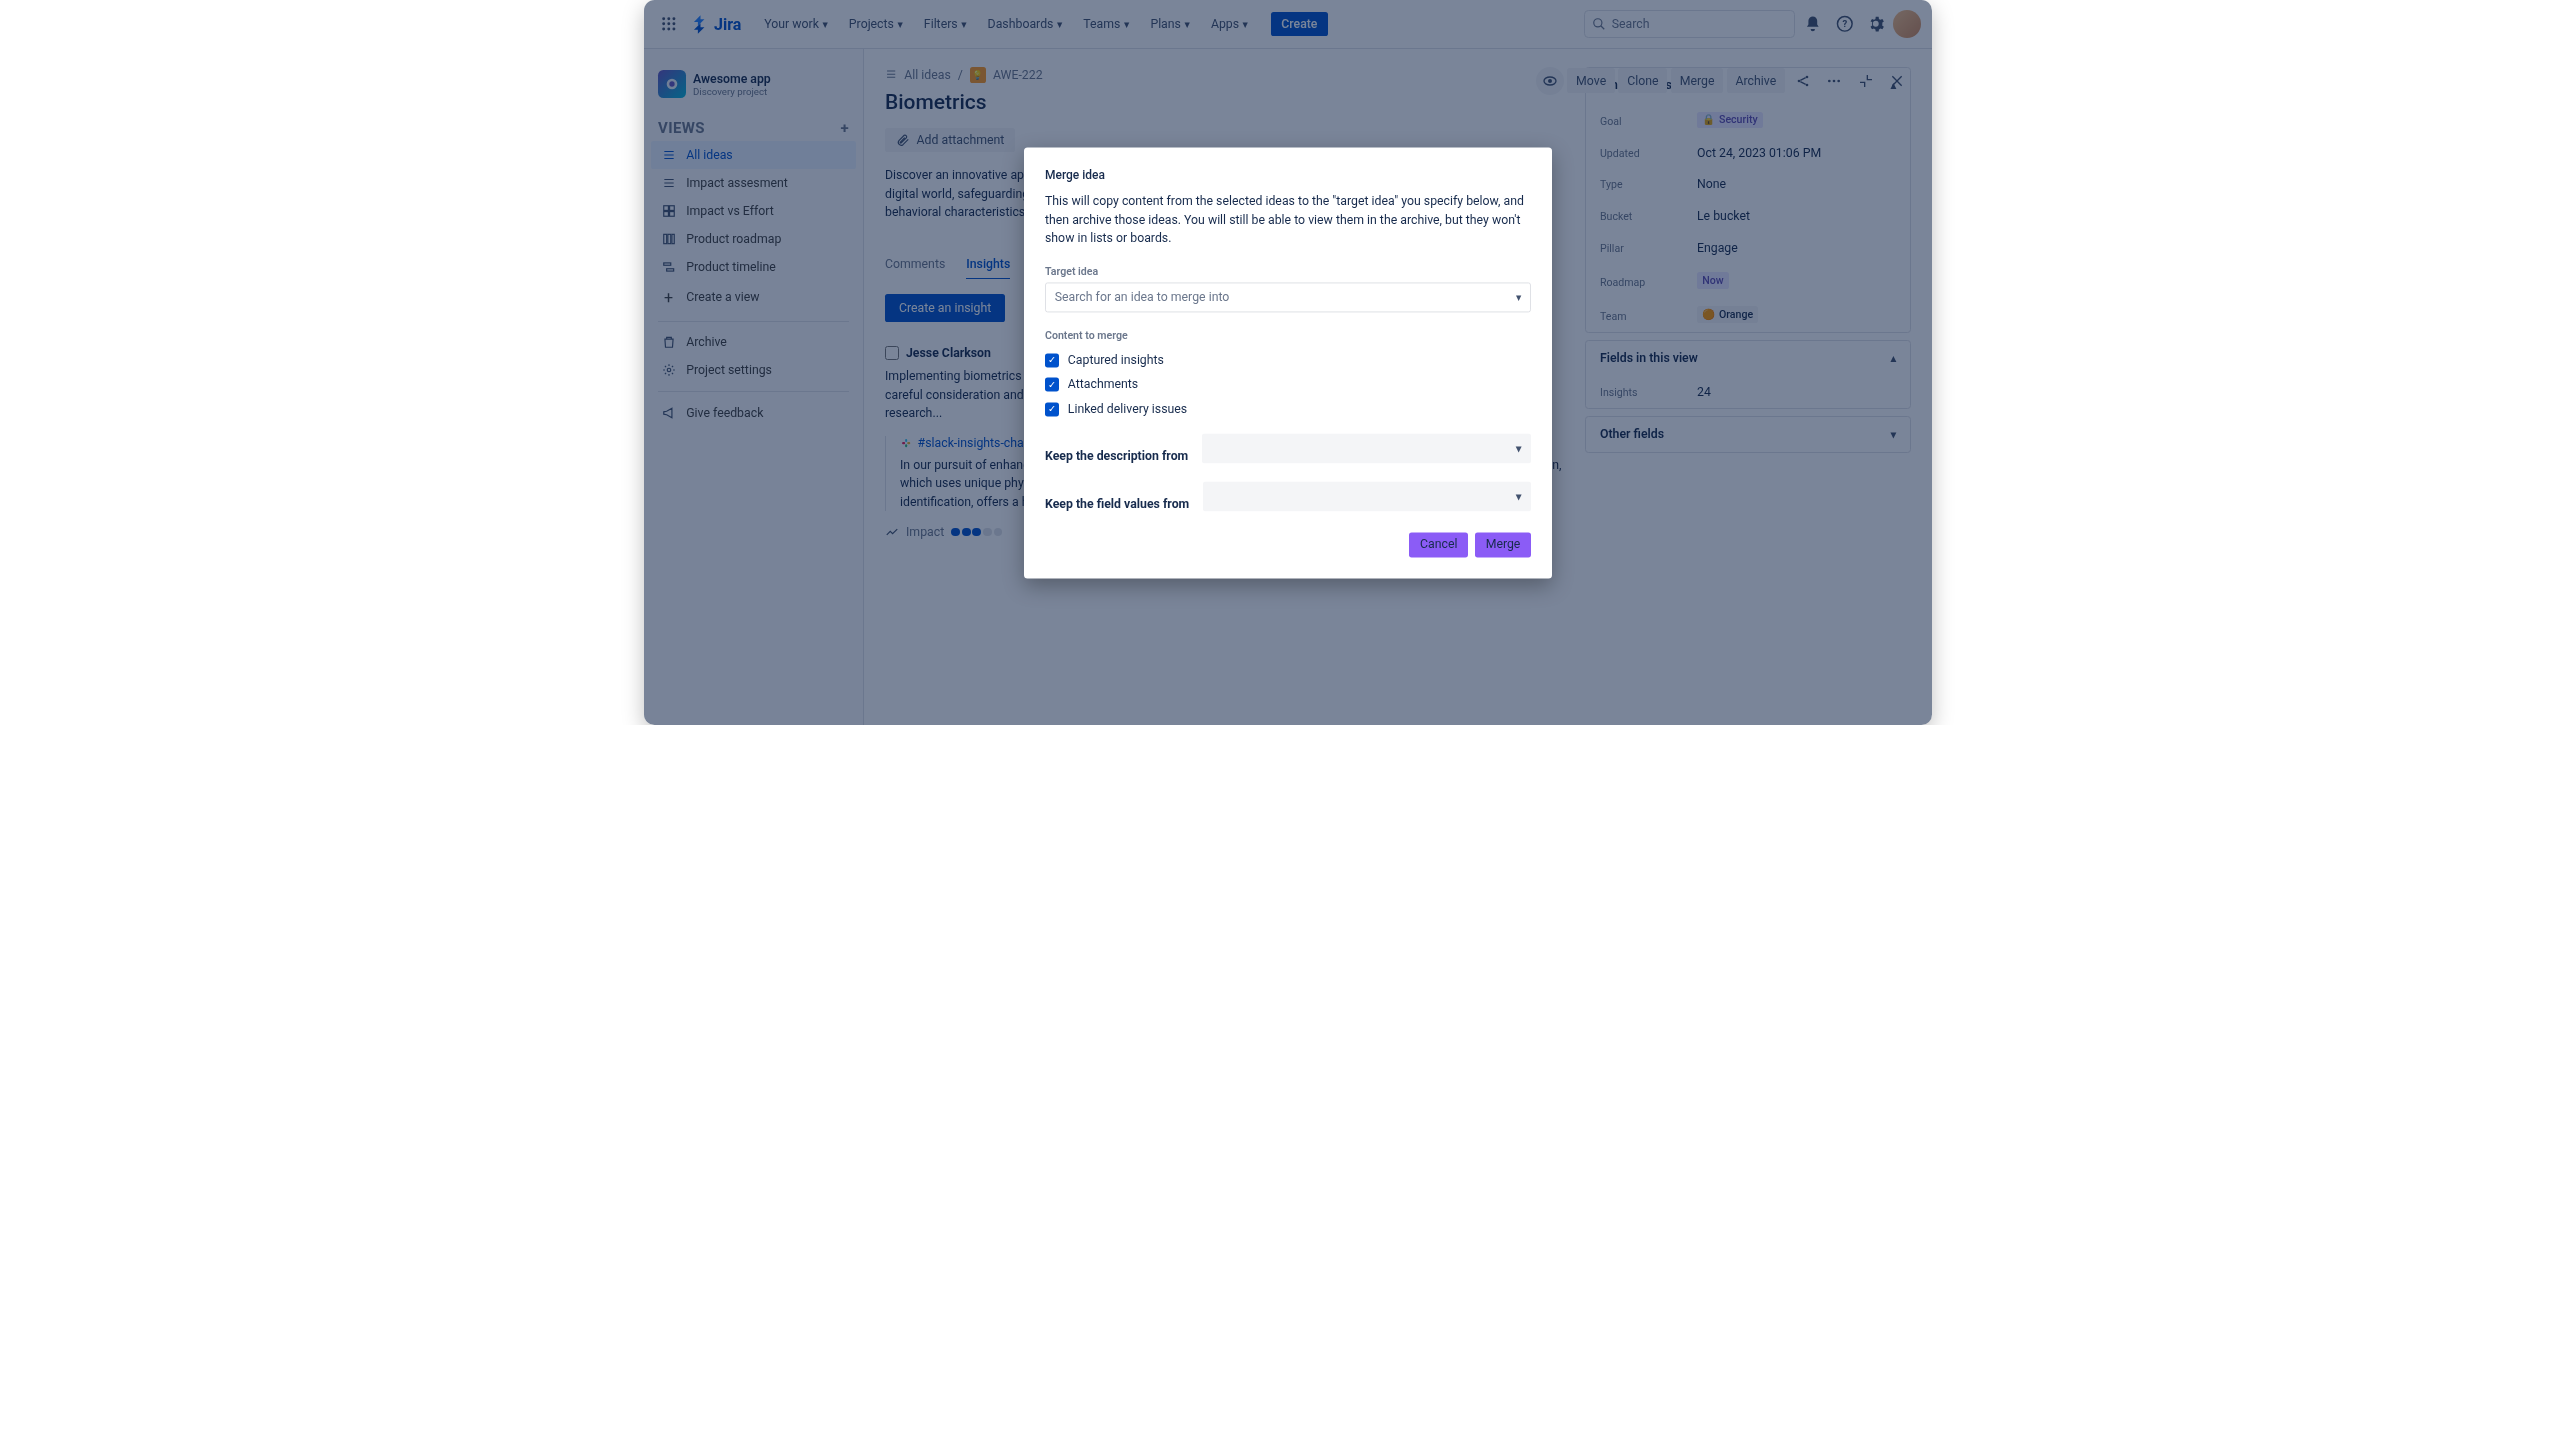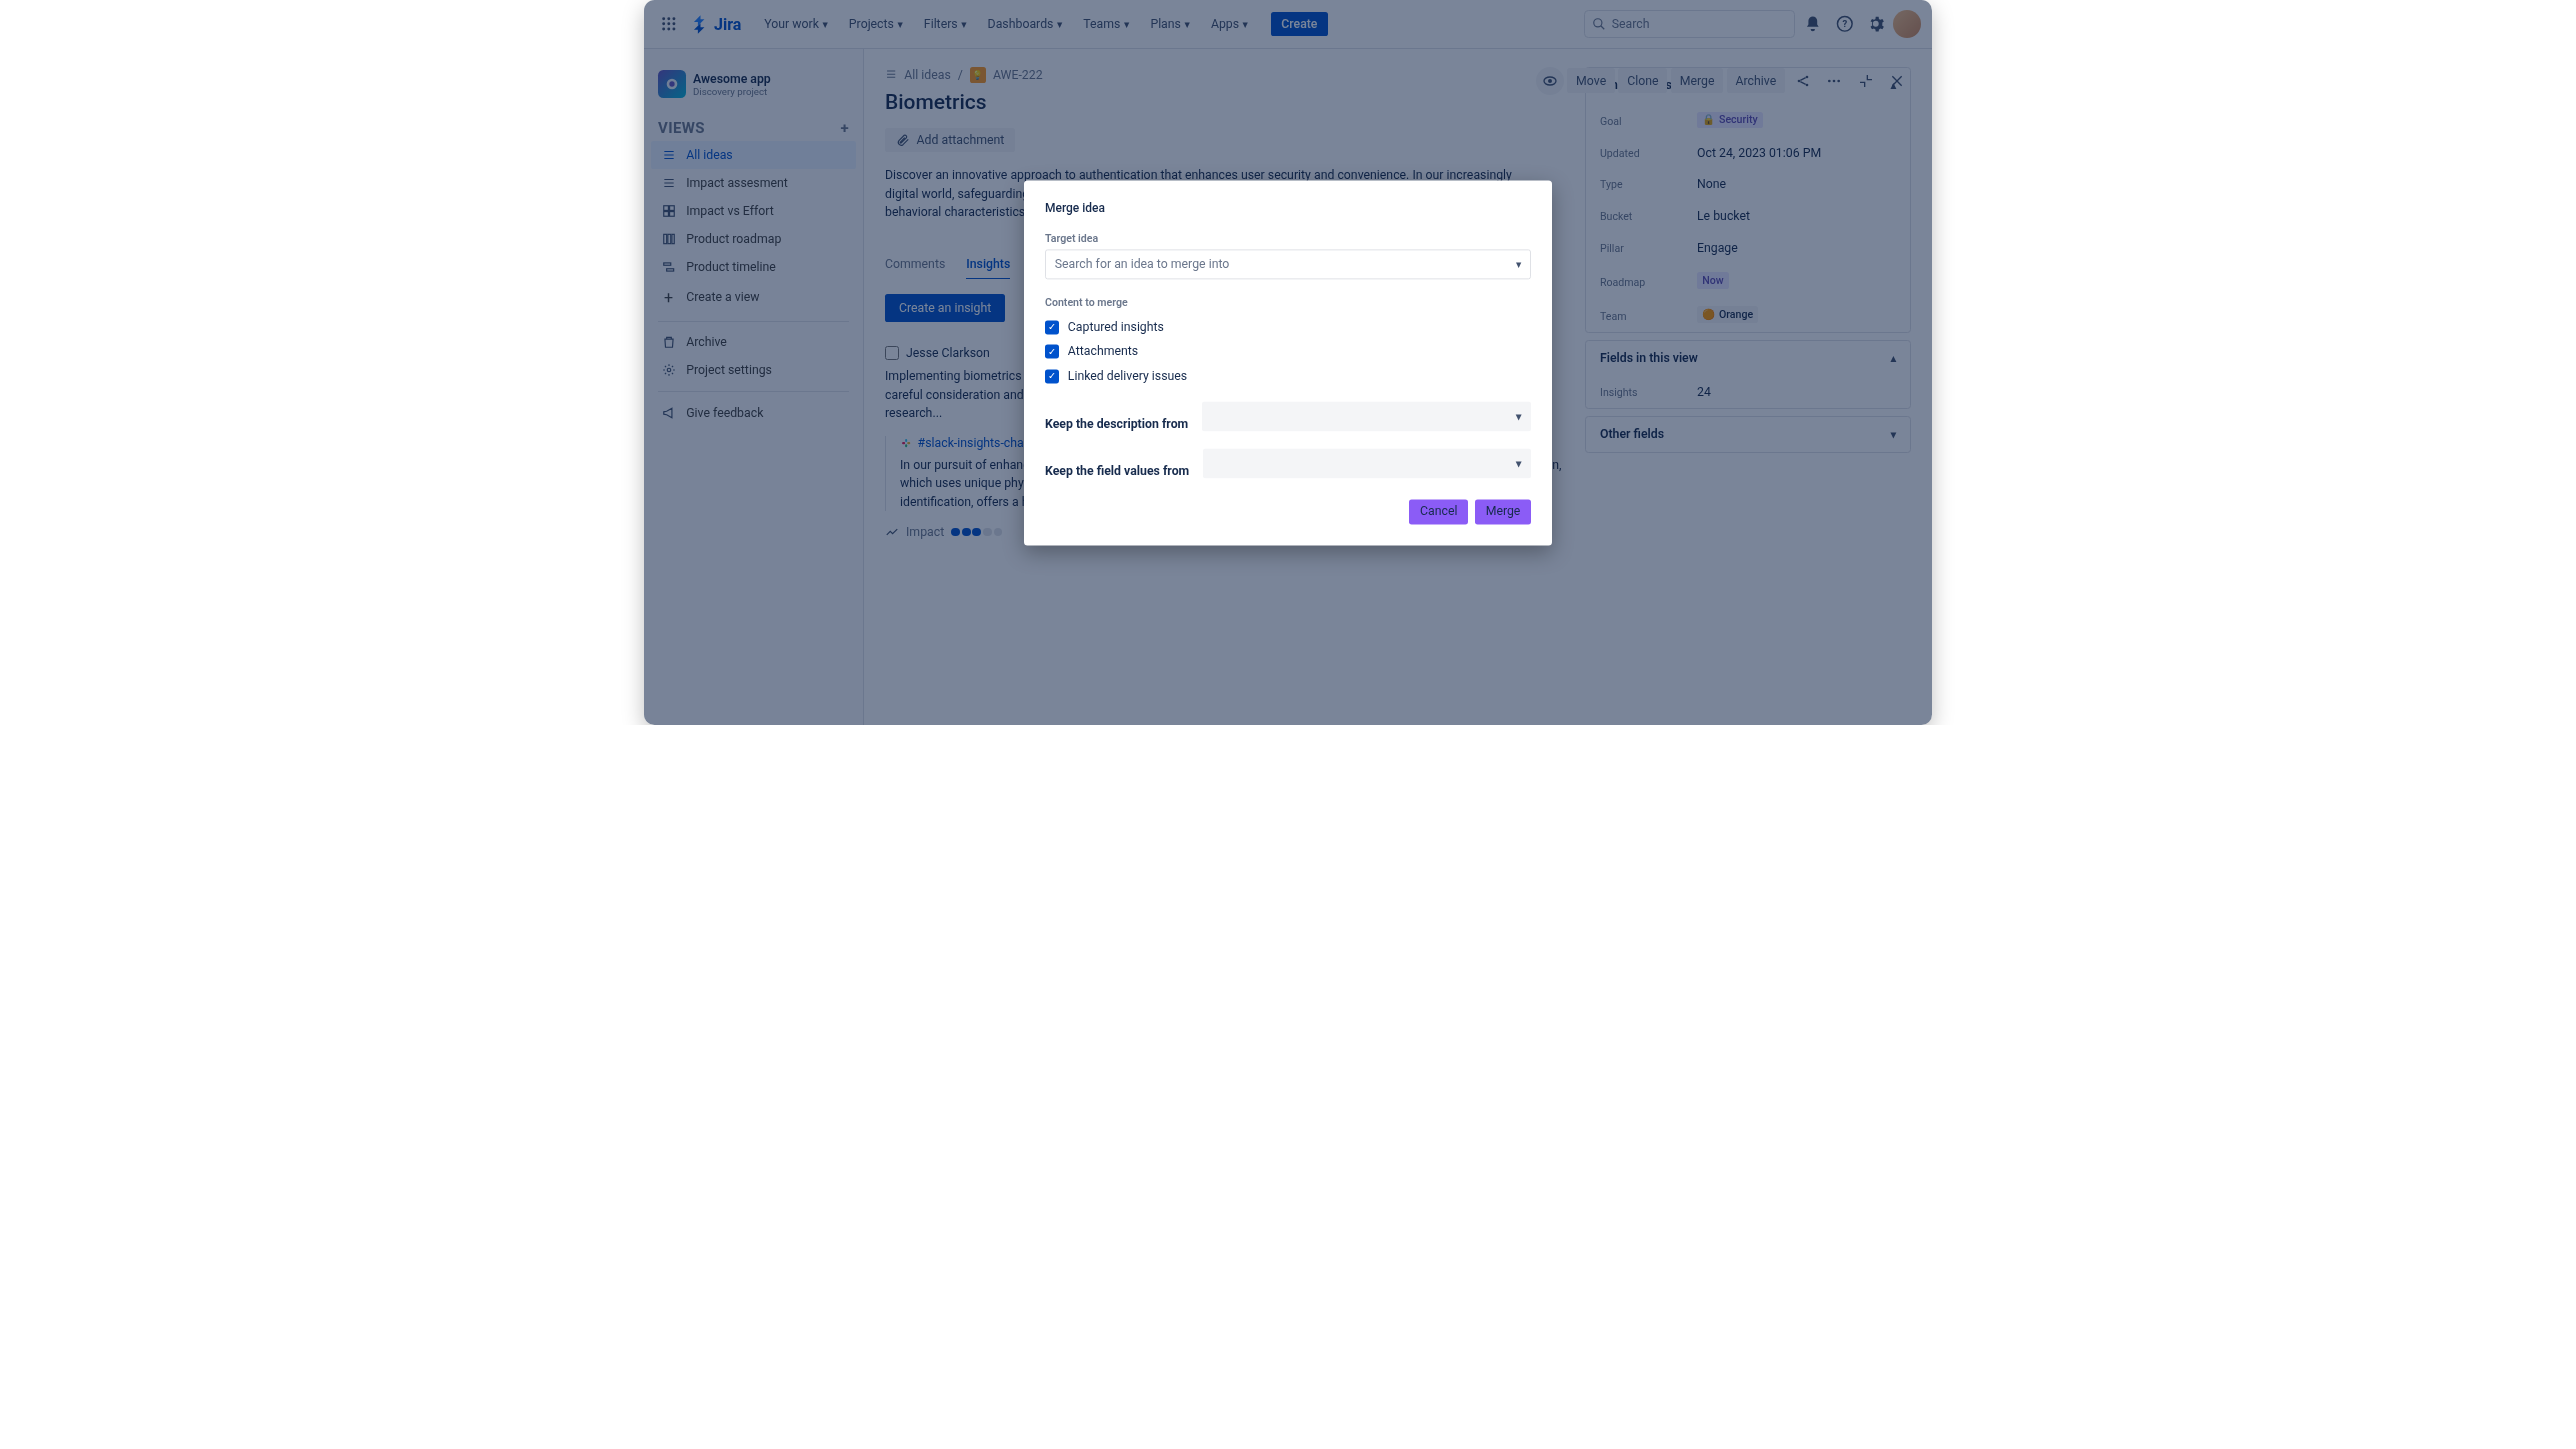--- a/index.html
+++ b/index.html
@@ -41,21 +41,21 @@
 .action-btn { padding: 5.3px 8.8px; border-radius: 2.6px; background: #F4F5F7; color: #42526E; cursor: pointer; }
 .idea-title { font-size: 21px; font-weight: 500; margin-top: 7px; color: #172B4D; }
 .attach-btn { margin-top: 14px; padding: 5.3px 10.6px; background: #F4F5F7; border-radius: 2.6px; display: inline-flex; align-items: center; gap: 7px; color: #42526E; }
 .description { margin-top: 14px; line-height: 1.5; color: #172B4D; max-width: 633px; }
 .tabs { display: flex; gap: 21px; margin-top: 28px; border-bottom: 1.8px solid transparent; }
 .tab { padding: 7px 0; color: #6B778C; cursor: pointer; border-bottom: 1.8px solid transparent; }
 .tab.active { color: #0052CC; border-bottom-color: #0052CC; font-weight: 500; }
 .create-insight { background: #0052CC; color: #fff; padding: 7px 14px; border-radius: 2.6px; margin-top: 14px; display: inline-block; }
 .insight-card { margin-top: 14px; padding: 10.6px 0; }
 .insight-header { display: flex; align-items: center; gap: 7px; }
-.insight-author { font-weight: 400; }
+.insight-author { font-weight: 700; }
 .insight-body { margin-top: 7px; line-height: 1.5; max-width: 633px; }
 .slack-ref { margin-top: 14px; padding-left: 14px; border-left: 1.8px solid #DFE1E6; }
 .slack-link { color: #0052CC; }
 .insight-meta { margin-top: 14px; display: flex; gap: 21px; align-items: center; color: #6B778C; }
 .dots { display:flex; gap:1.8px; }
 .dot { width:8.8px; height:8.8px; border-radius:50%; background:#0052CC; }
 .dot.empty { background:#DFE1E6; }
 
 
 .right-panel { width: 326px; }
@@ -414,20 +414,21 @@
             </div>
         </div>
       </div>
     </div>
   </div>
 
   <div class="overlay"></div>
 
   <div class="modal">
     <div class="modal-title">Merge idea</div>
+    <div class="modal-desc">This will copy content from the selected ideas to the "target idea" you specify below, and then archive those ideas. You will still be able to view them in the archive, but they won't show in lists or boards.</div>
     <div class="form-label">Target idea</div>
     <div class="select-box">
       <span>Search for an idea to merge into</span>
       <span class="chevron-down"></span>
     </div>
     <div class="form-label">Content to merge</div>
     <div class="checkbox-row">
         <div class="checkbox">✓</div>
         <span>Captured insights</span>
       </div>

